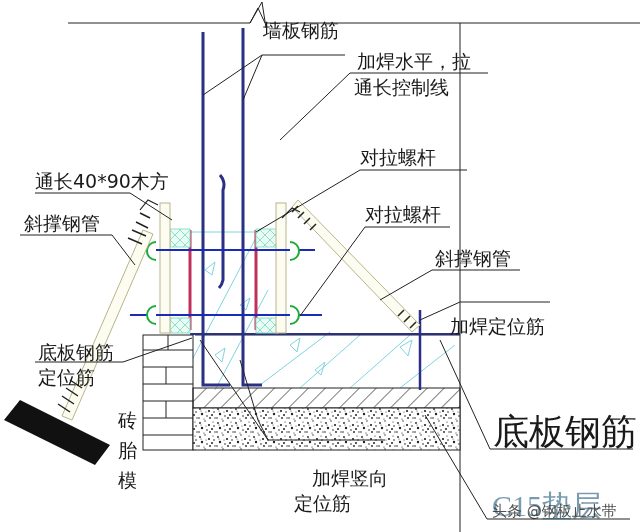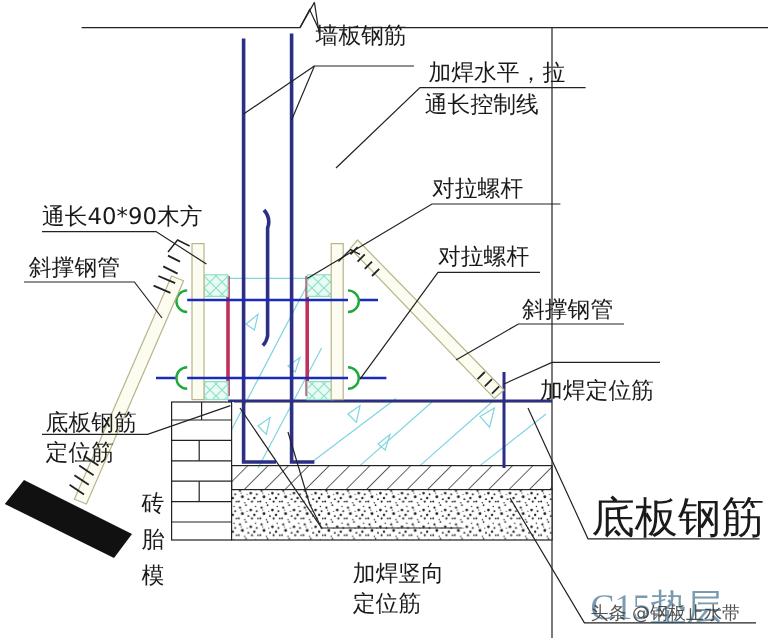--- a/index.html
+++ b/index.html
@@ -175,17 +175,17 @@
 <div class="lbl lbl-md" style="left:354px;top:78px;">通长控制线</div>
 <div class="lbl lbl-md" style="left:360px;top:148px;">对拉螺杆</div>
 <div class="lbl lbl-md" style="left:35px;top:172px;">通长40*90木方</div>
 <div class="lbl lbl-md" style="left:24px;top:214px;">斜撑钢管</div>
 <div class="lbl lbl-md" style="left:365px;top:205px;">对拉螺杆</div>
 <div class="lbl lbl-md" style="left:435px;top:249px;">斜撑钢管</div>
 <div class="lbl lbl-md" style="left:450px;top:282px;margin-top:35px;">加焊定位筋</div>
 <div class="lbl lbl-md" style="left:38px;top:343px;">底板钢筋</div>
 <div class="lbl lbl-md" style="left:38px;top:368px;">定位筋</div>
 <div class="lbl lbl-vert" style="left:117px;top:405px;">砖胎模</div>
-<div class="lbl lbl-md" style="left:294px;top:469px;">加焊竖向</div>
+<div class="lbl lbl-md" style="left:312px;top:469px;">加焊竖向</div>
 <div class="lbl lbl-md" style="left:294px;top:494px;">定位筋</div>
 <div class="lbl lbl-lg" style="left:493px;top:414px;">底板钢筋</div>
 <div class="ghost" style="left:492px;top:486px;">C15垫层</div>
 <div class="wm" style="left:492px;top:502px;">头条 @钢板止水带</div>
 
 </body></html>

